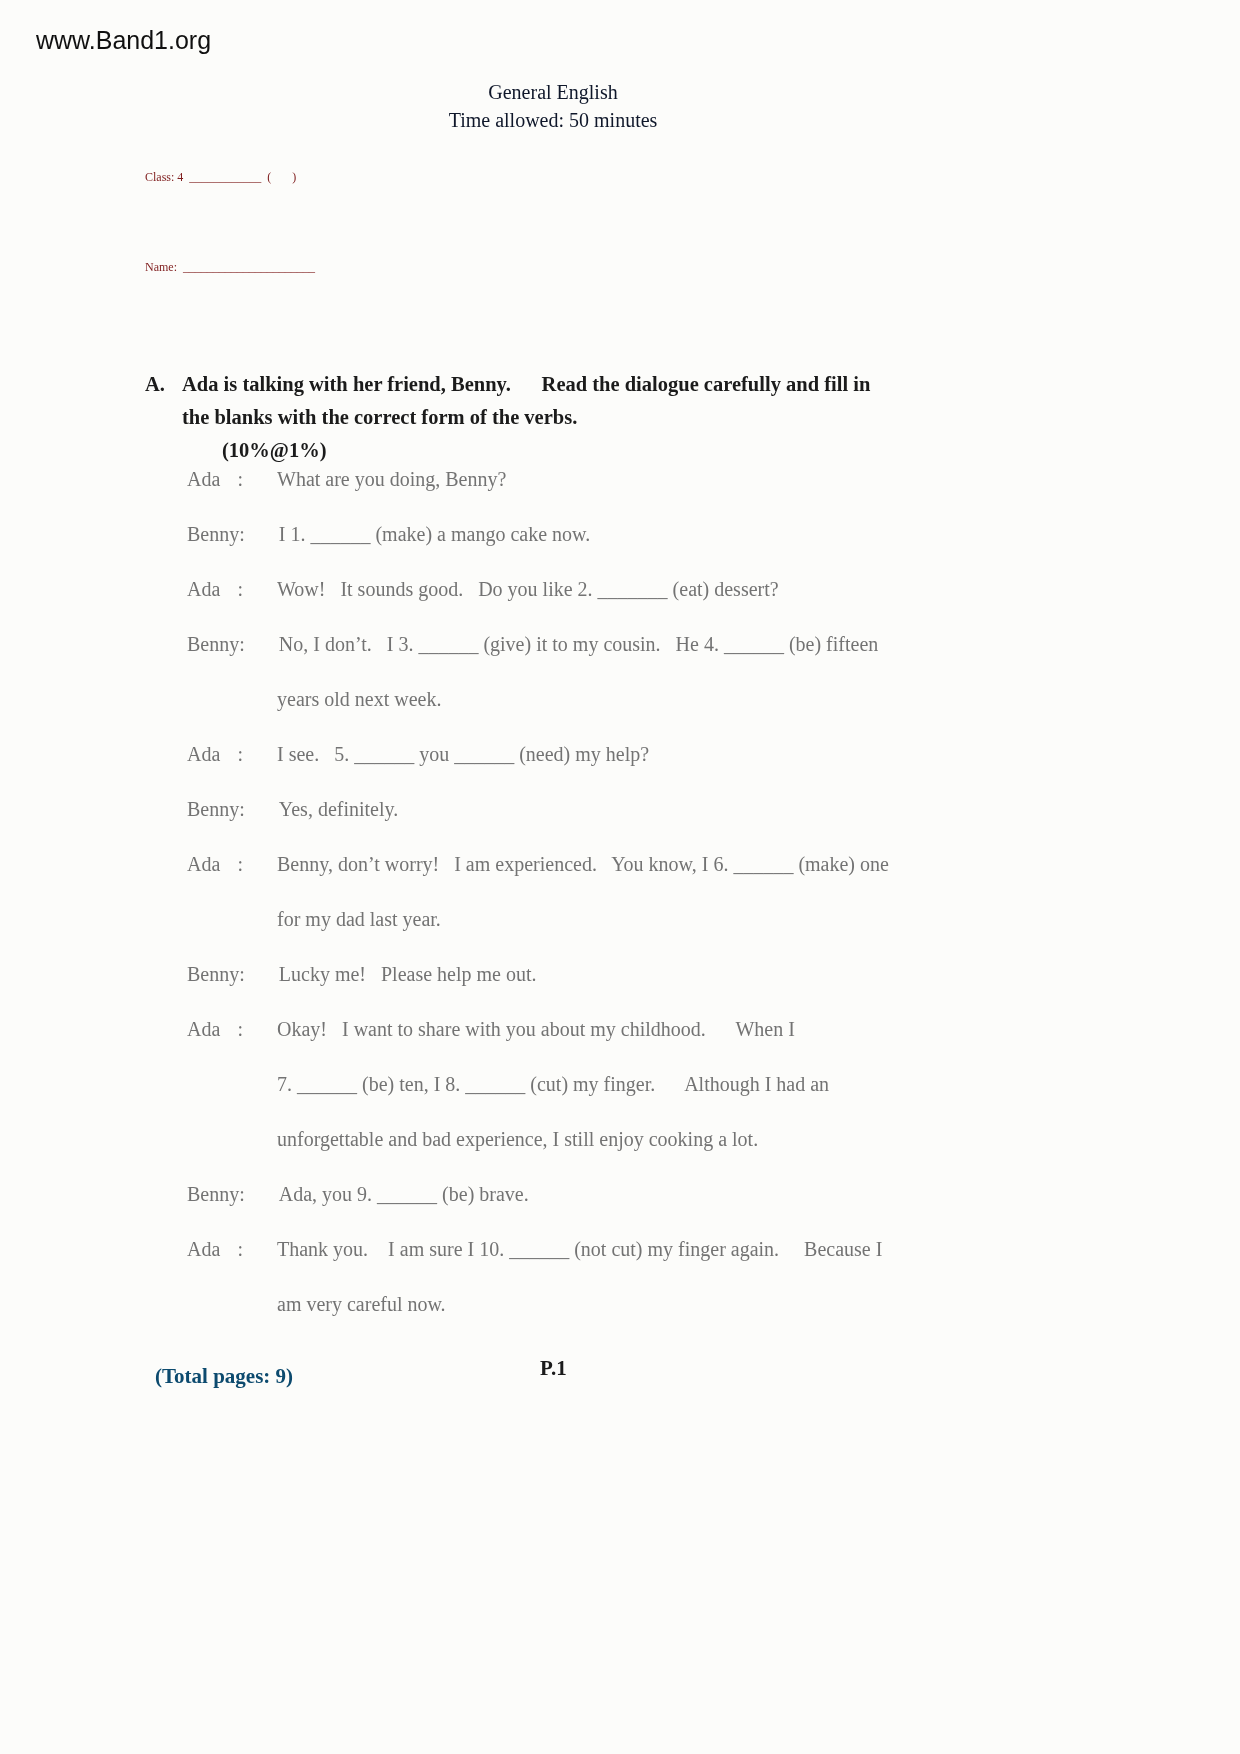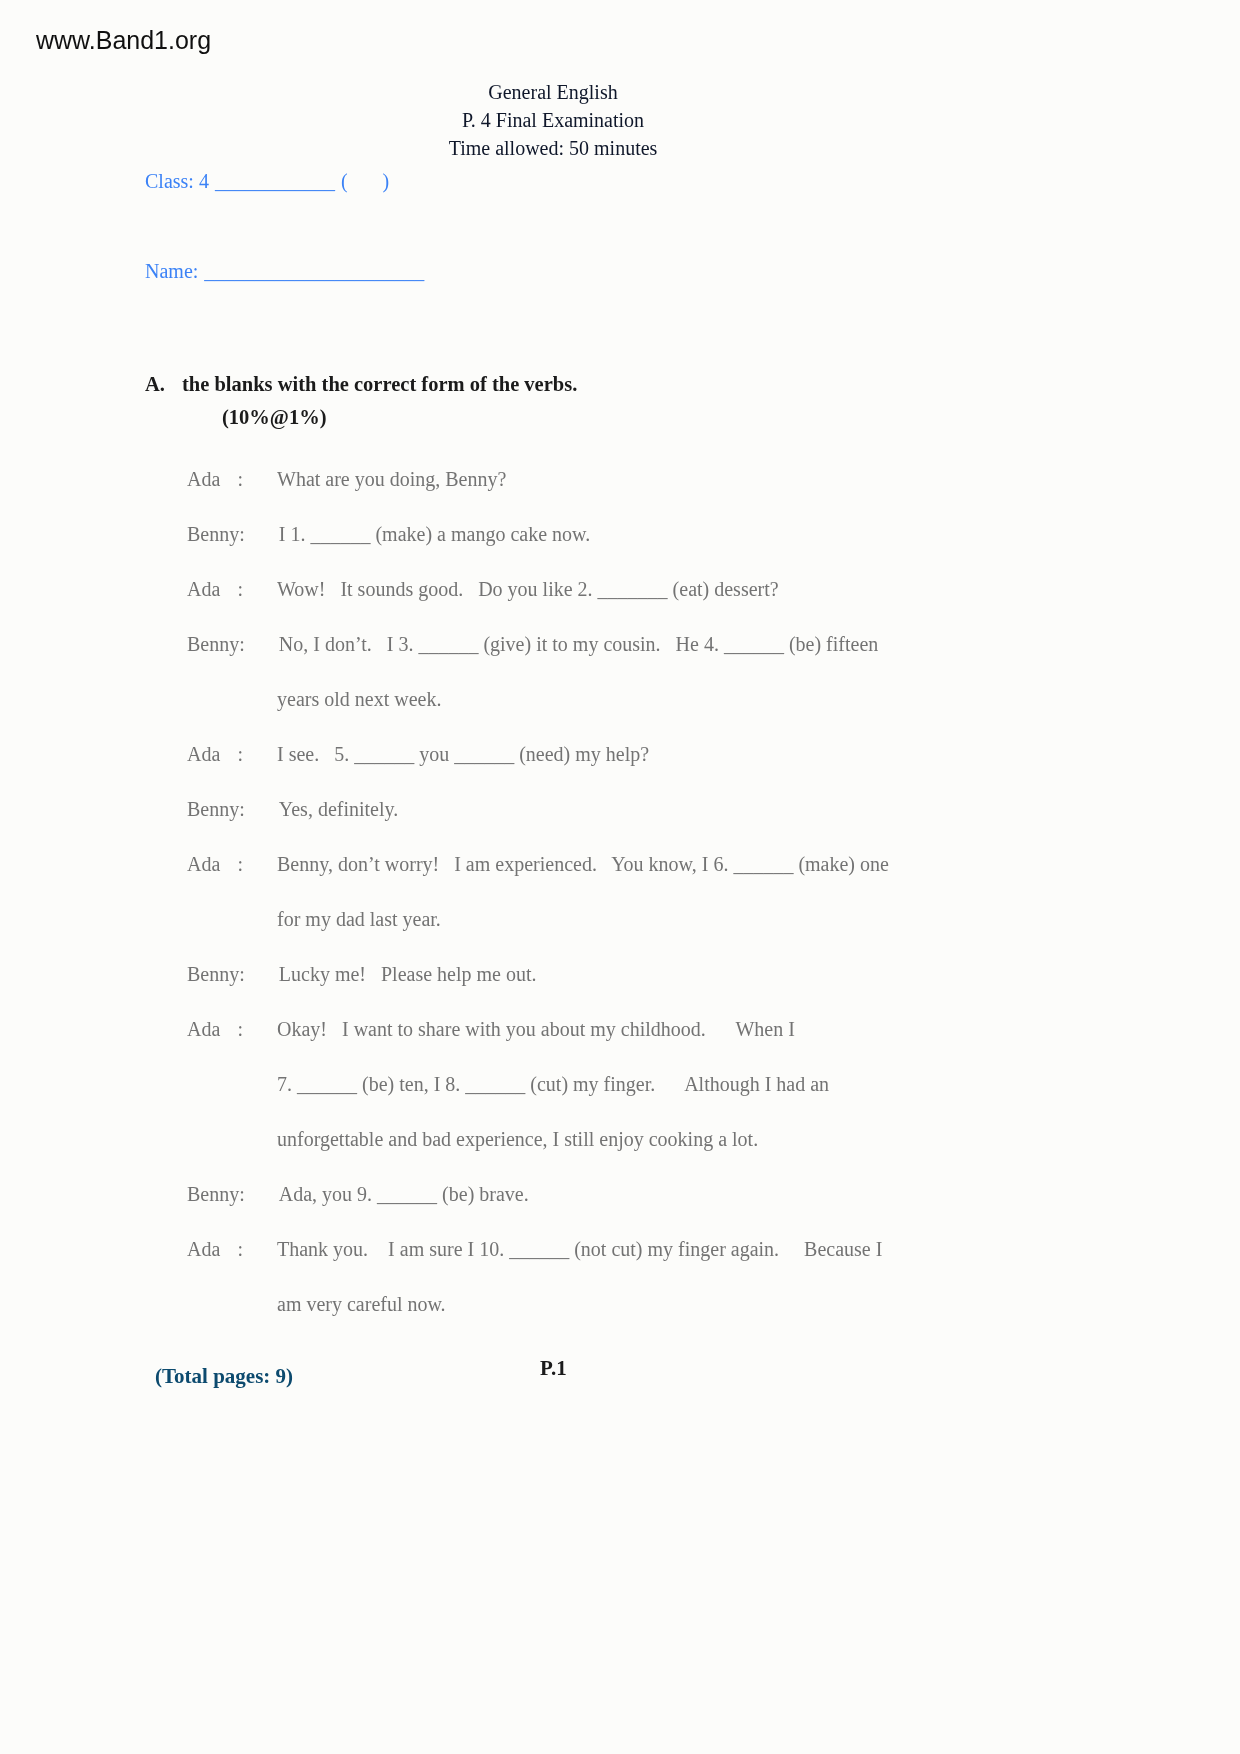--- a/index.html
+++ b/index.html
@@ -28,24 +28,24 @@
     top: 78px; left: 0; width: 1106px;
     text-align: center;
     font-size: 20px;
     line-height: 28px;
     color: #0f172a;
   }
 
   
   .field-line {
     left: 145px;
-    font-size: 20px;
+    font-size: 12px;
     display: flex;
     align-items: baseline;
-    color: #3b82f6;
+    color: #7f1d1d;
   }
   .field-line .blank { margin: 0 6px; letter-spacing: 0; white-space: pre; }
   .field-line .parens { white-space: pre; }
   .class-line { top: 170px; }
   .name-line  { top: 260px; }
 
   
   .section-a {
     top: 368px; left: 145px; width: 900px;
     display: flex;
@@ -82,38 +82,38 @@
 </style>
 </head>
 <body>
 
 <div class="abs" style="inset:0;">
 
   <div class="abs watermark">www.Band1.org</div>
 
   <div class="abs exam-header">
     <div>General English</div>
-    <div>P. 4 Final Examination</div>
     <div>Time allowed: 50 minutes</div>
   </div>
 
   <div class="abs field-line class-line">
     <span>Class: 4</span>
     <span class="blank">____________</span>
     <span class="parens">(       )</span>
   </div>
 
   <div class="abs field-line name-line">
     <span>Name:</span>
     <span class="blank">______________________</span>
   </div>
 
   <div class="abs section-a">
     <span class="sec-label">A.</span>
     <div>
+      <div class="instr">Ada is talking with her friend, Benny.      Read the dialogue carefully and fill in</div>
       <div class="line2-row">
         <span class="instr">the blanks with the correct form of the verbs.</span>
         <span class="marks">(10%@1%)</span>
       </div>
     </div>
   </div>
 
   <div class="abs dialogue">
   <div class="dialogue-row">
     <span class="speaker">

